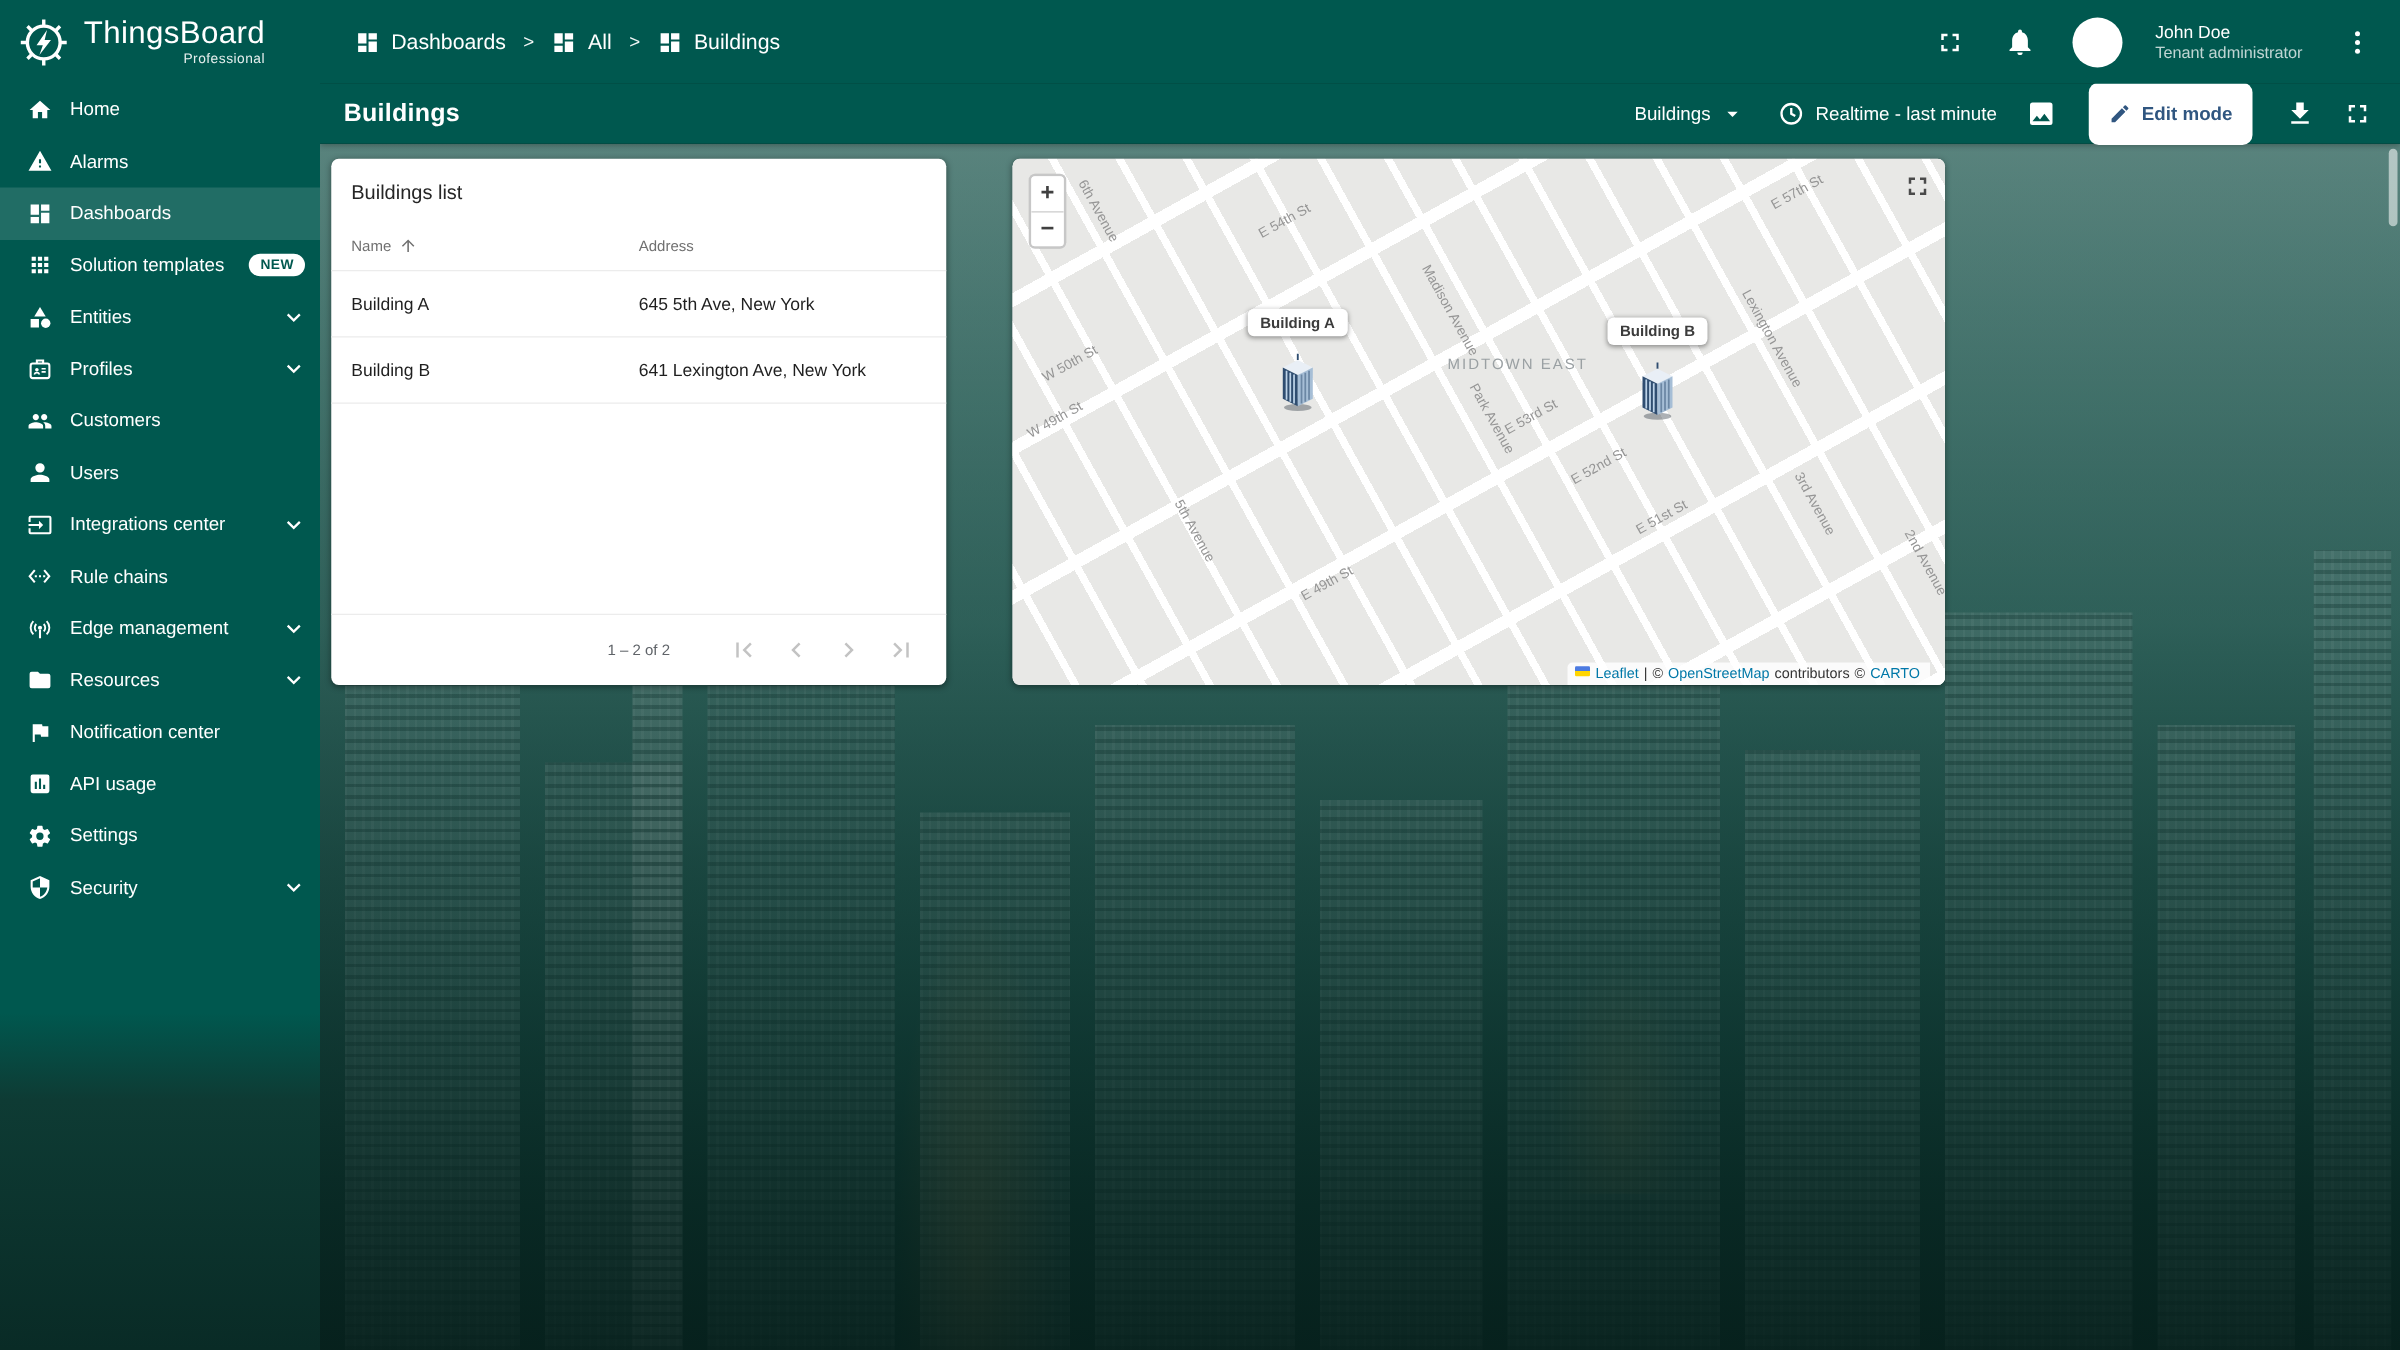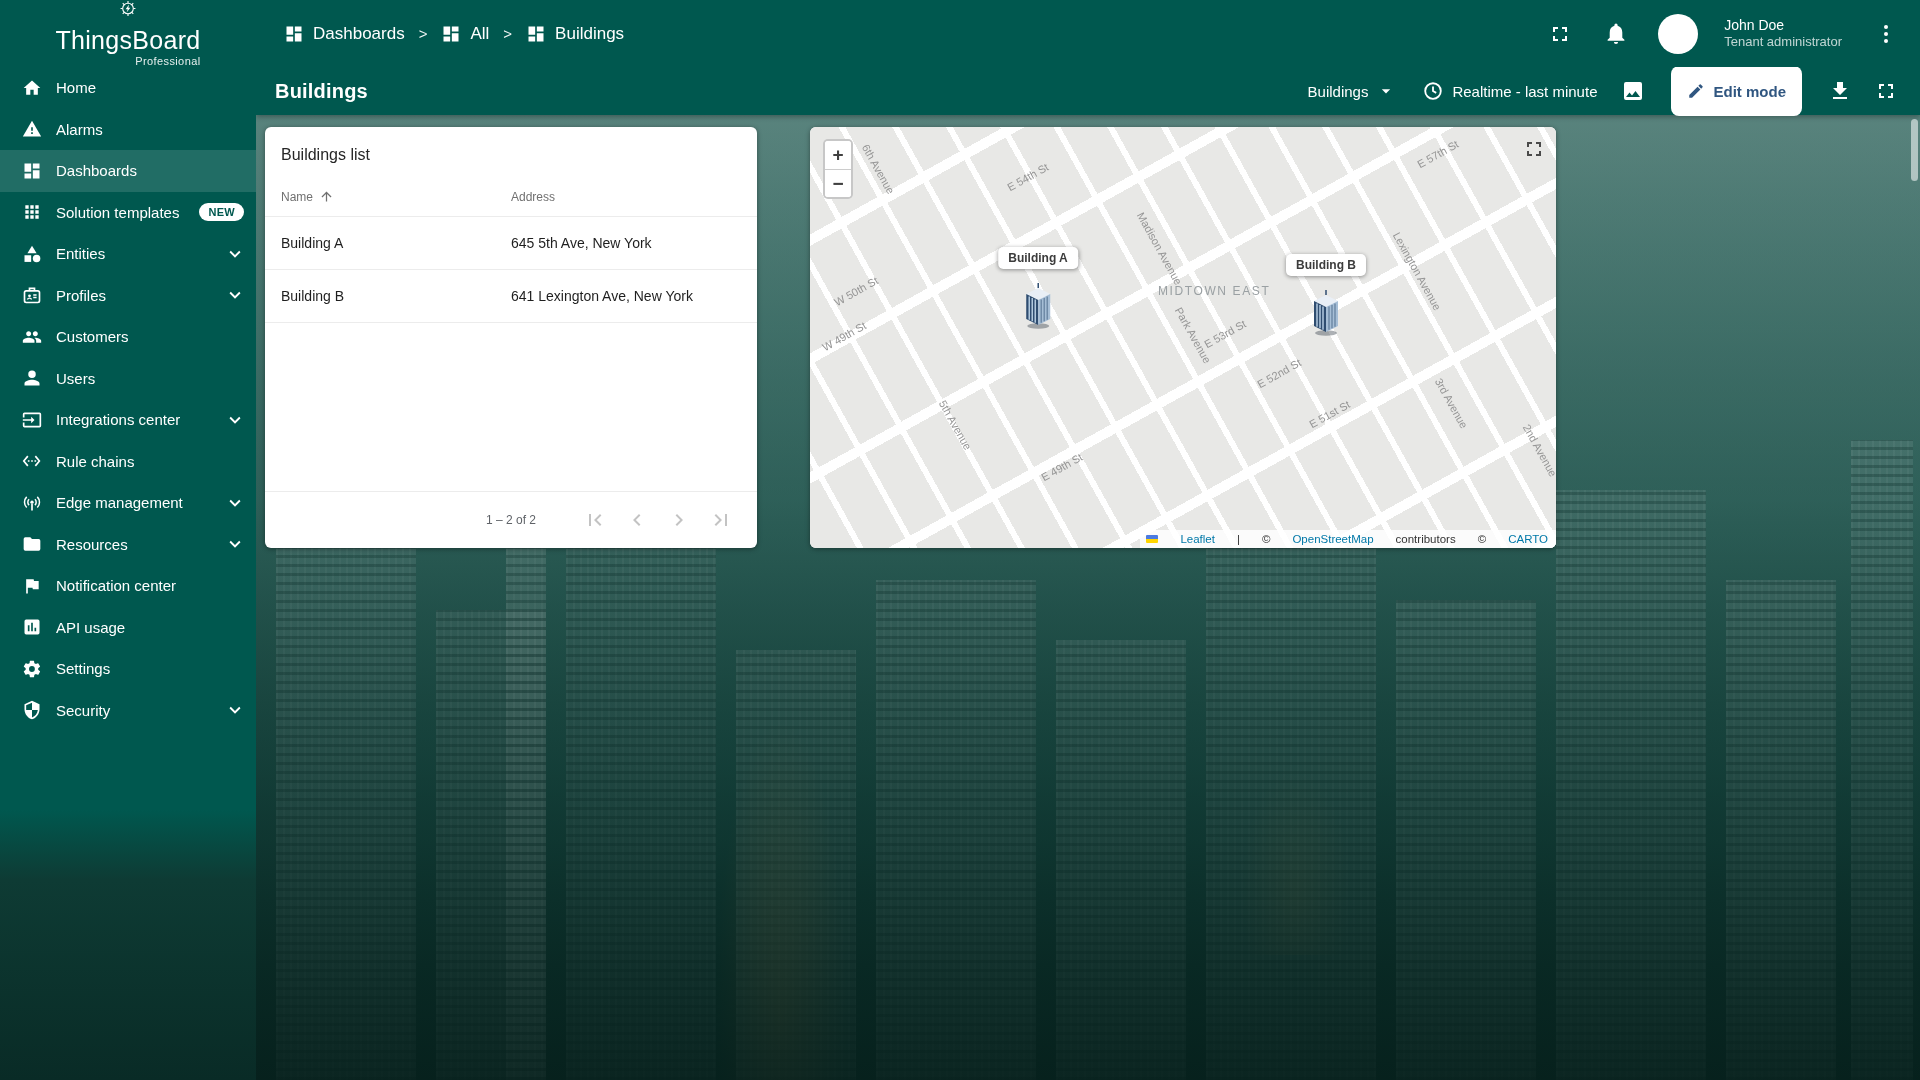--- a/index.html
+++ b/index.html
@@ -10,21 +10,21 @@
     background:#0B2B26; color:#222;
   }
   .app { display:flex; width:100%; height:100%; }
 
   
   .sidebar {
     width:256px; flex:0 0 256px; color:#fff; display:flex; flex-direction:column;
     background:linear-gradient(180deg,#00584F 0px,#00584F 810px,#0E3B34 880px,#092B26 100%);
     position:relative; z-index:5;
   }
-  .logo { display:flex; align-items:center; gap:11px; height:67px; padding:0 14px; cursor:pointer;flex-direction:column; }
+  .logo { display:flex; align-items:center; gap:11px; height:67px; padding:0 14px; cursor:pointer; }
   .logo-text { display:flex; flex-direction:column; line-height:1; }
   .logo-title { font-size:25px; font-weight:500; letter-spacing:.3px; }
   .logo-sub { font-size:11px; opacity:.9; text-align:right; margin-top:3px; letter-spacing:.4px; }
   .nav { display:flex; flex-direction:column; }
   .nav-item {
     position:relative; display:flex; align-items:center; height:41.5px;
     padding:0 44px 0 22px; font-size:15px; font-weight:500; cursor:pointer; color:#fff;
     white-space:nowrap;
   }
   .nav-item.active { background:rgba(255,255,255,.13); }
@@ -139,23 +139,23 @@
     color:#3c3c3c; box-shadow:0 1px 4px rgba(0,0,0,.4); margin-bottom:12px; white-space:nowrap; }
   .marker-ic { width:36px; height:48px; }
   .zoom-ctl { position:absolute; top:12px; left:13px; width:30px; background:#fff;
     border:2px solid rgba(0,0,0,.22); border-radius:5px; overflow:hidden; z-index:6; }
   .zoom-btn { width:100%; height:28px; display:flex; align-items:center; justify-content:center;
     font-size:19px; font-weight:700; color:#404040; background:#fff; border:none; cursor:pointer; padding:0; }
   .zoom-btn + .zoom-btn { border-top:1px solid #ccc; }
   .map-expand { position:absolute; top:10px; right:10px; z-index:6; background:transparent;
     border:none; color:#4a4a4a; cursor:pointer; padding:0; }
   .map-expand .ic { width:24px; height:24px; }
-  .attrib { position:absolute; right:0; bottom:0; background:rgba(255,255,255,.82);
+  .attrib { position:absolute; right:12px; bottom:0; background:rgba(255,255,255,.82);
     font-size:11.5px; color:#333; padding:3px 8px 3px 6px; z-index:6; display:flex;
-    align-items:center; gap:22px; border-top-left-radius:4px; }
+    gap:4px; border-top-left-radius:4px; }
   .attrib a { color:#0078A8; text-decoration:none; cursor:pointer; }
   .flag { width:12px; height:8px; display:inline-block; border-radius:1px;
     background:linear-gradient(180deg,#4C7BE1 0 50%,#FFD500 50% 100%); }
 </style>
 </head>
 <body>
 
 <svg width="0" height="0" style="position:absolute" aria-hidden="true">
   <defs>
     <symbol id="i-home" viewBox="0 0 24 24">

